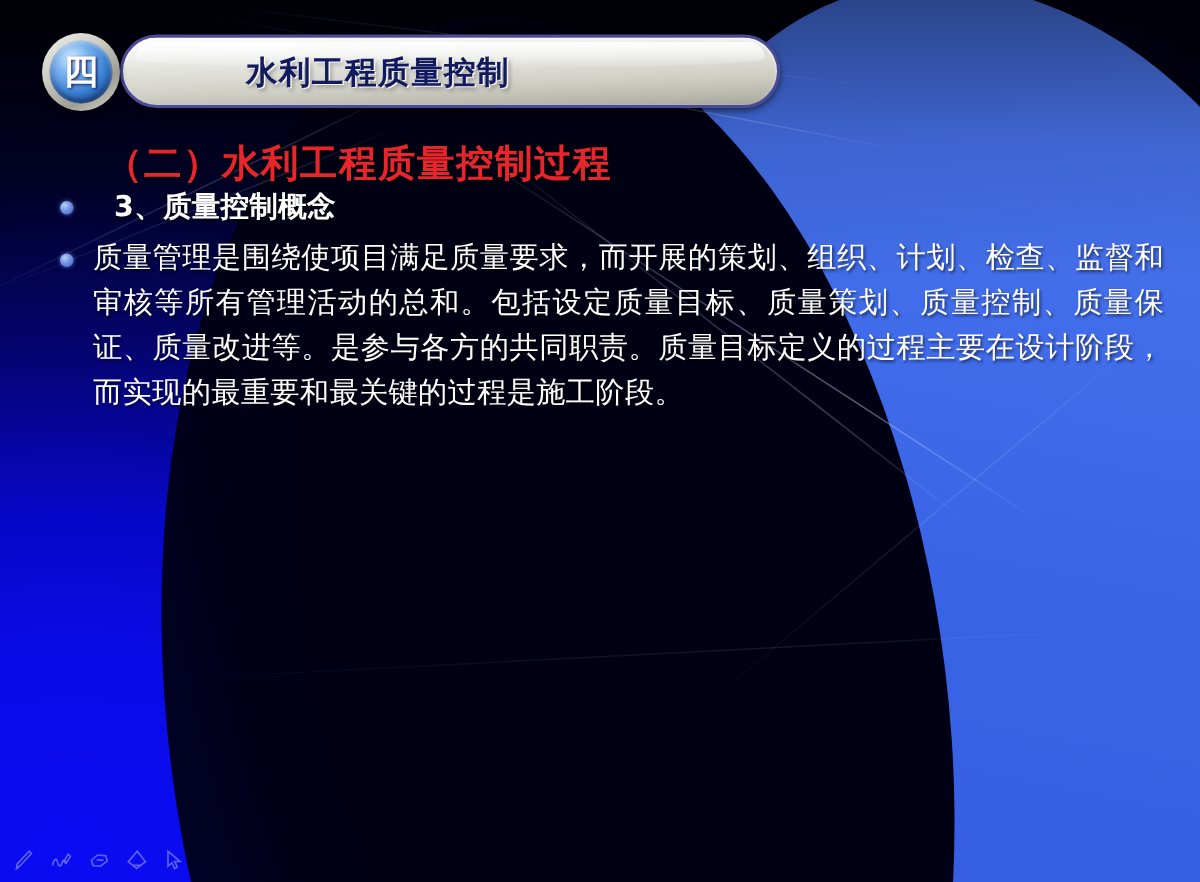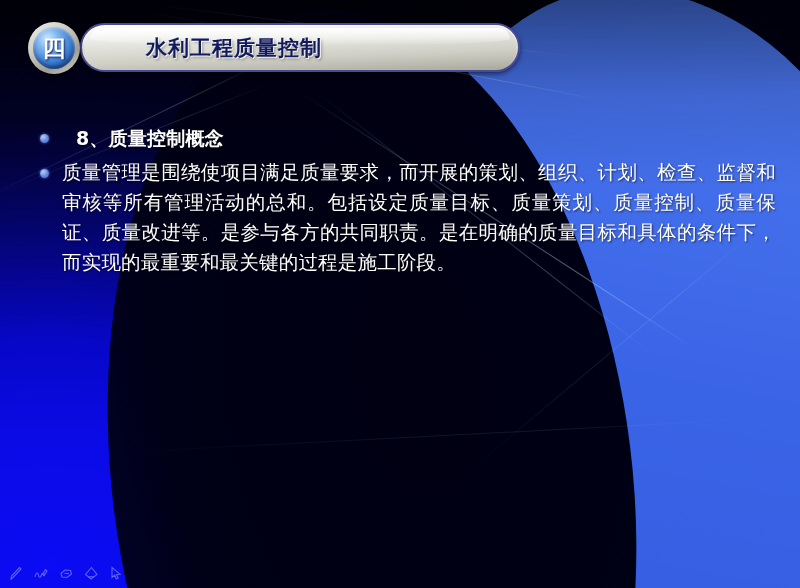--- a/index.html
+++ b/index.html
@@ -108,21 +108,21 @@
     left: 8px;
     right: 8px;
     top: 3px;
     height: 17px;
     border-radius: 12px 12px 40% 40%;
     background: linear-gradient(180deg, rgba(255,255,255,0.92), rgba(255,255,255,0.05));
     pointer-events: none;
   }
   .title-text {
     position: absolute;
-    left: 118px;
+    left: 136px;
     top: 26px;
     transform: translateY(-50%);
     font-family: "DejaVu Sans", "Liberation Sans", sans-serif;
     font-weight: bold;
     font-size: 21px;
     letter-spacing: 1px;
     color: #121a5e;
     text-shadow: 1px 1px 0 rgba(255,255,255,0.85), 2px 2px 3px rgba(0,0,0,0.30);
     white-space: nowrap;
   }
@@ -252,34 +252,35 @@
   <div class="header">
     <div class="title-pill"></div>
     <div class="title-text">水利工程质量控制</div>
     <div class="badge">
       <div class="badge-inner">
         <span class="badge-char">四</span>
       </div>
     </div>
   </div>
 
+  <div class="heading">（二）水利工程质量控制过程</div>
 
   <div class="content">
 
     <div class="para sub">
       <span class="bullet"></span>
-      <span class="ptext">8、质量控制概念</span>
+      <span class="ptext">3、质量控制概念</span>
     </div>
 
     <div class="p-gap"></div>
 
 
     <div class="para indent">
       <span class="bullet"></span>
-      <span class="ptext">质量管理是围绕使项目满足质量要求，而开展的策划、组织、计划、检查、监督和审核等所有管理活动的总和。包括设定质量目标、质量策划、质量控制、质量保证、质量改进等。是参与各方的共同职责。是在明确的质量目标和具体的条件下，而实现的最重要和最关键的过程是施工阶段。</span>
+      <span class="ptext">质量管理是围绕使项目满足质量要求，而开展的策划、组织、计划、检查、监督和审核等所有管理活动的总和。包括设定质量目标、质量策划、质量控制、质量保证、质量改进等。是参与各方的共同职责。质量目标定义的过程主要在设计阶段，而实现的最重要和最关键的过程是施工阶段。</span>
     </div>
 
   </div>
 
   <div class="navbar">
     <span class="nav-icon">
       <svg width="17" height="17" viewBox="0 0 17 17" fill="none" stroke="#cfd8ff" stroke-width="1.1">
         <path d="M3 14 L5 12.5 L13 4 L11.5 2.5 L3.5 11 Z"></path>
         <path d="M3 14 L4.2 13.1"></path>
       </svg>

